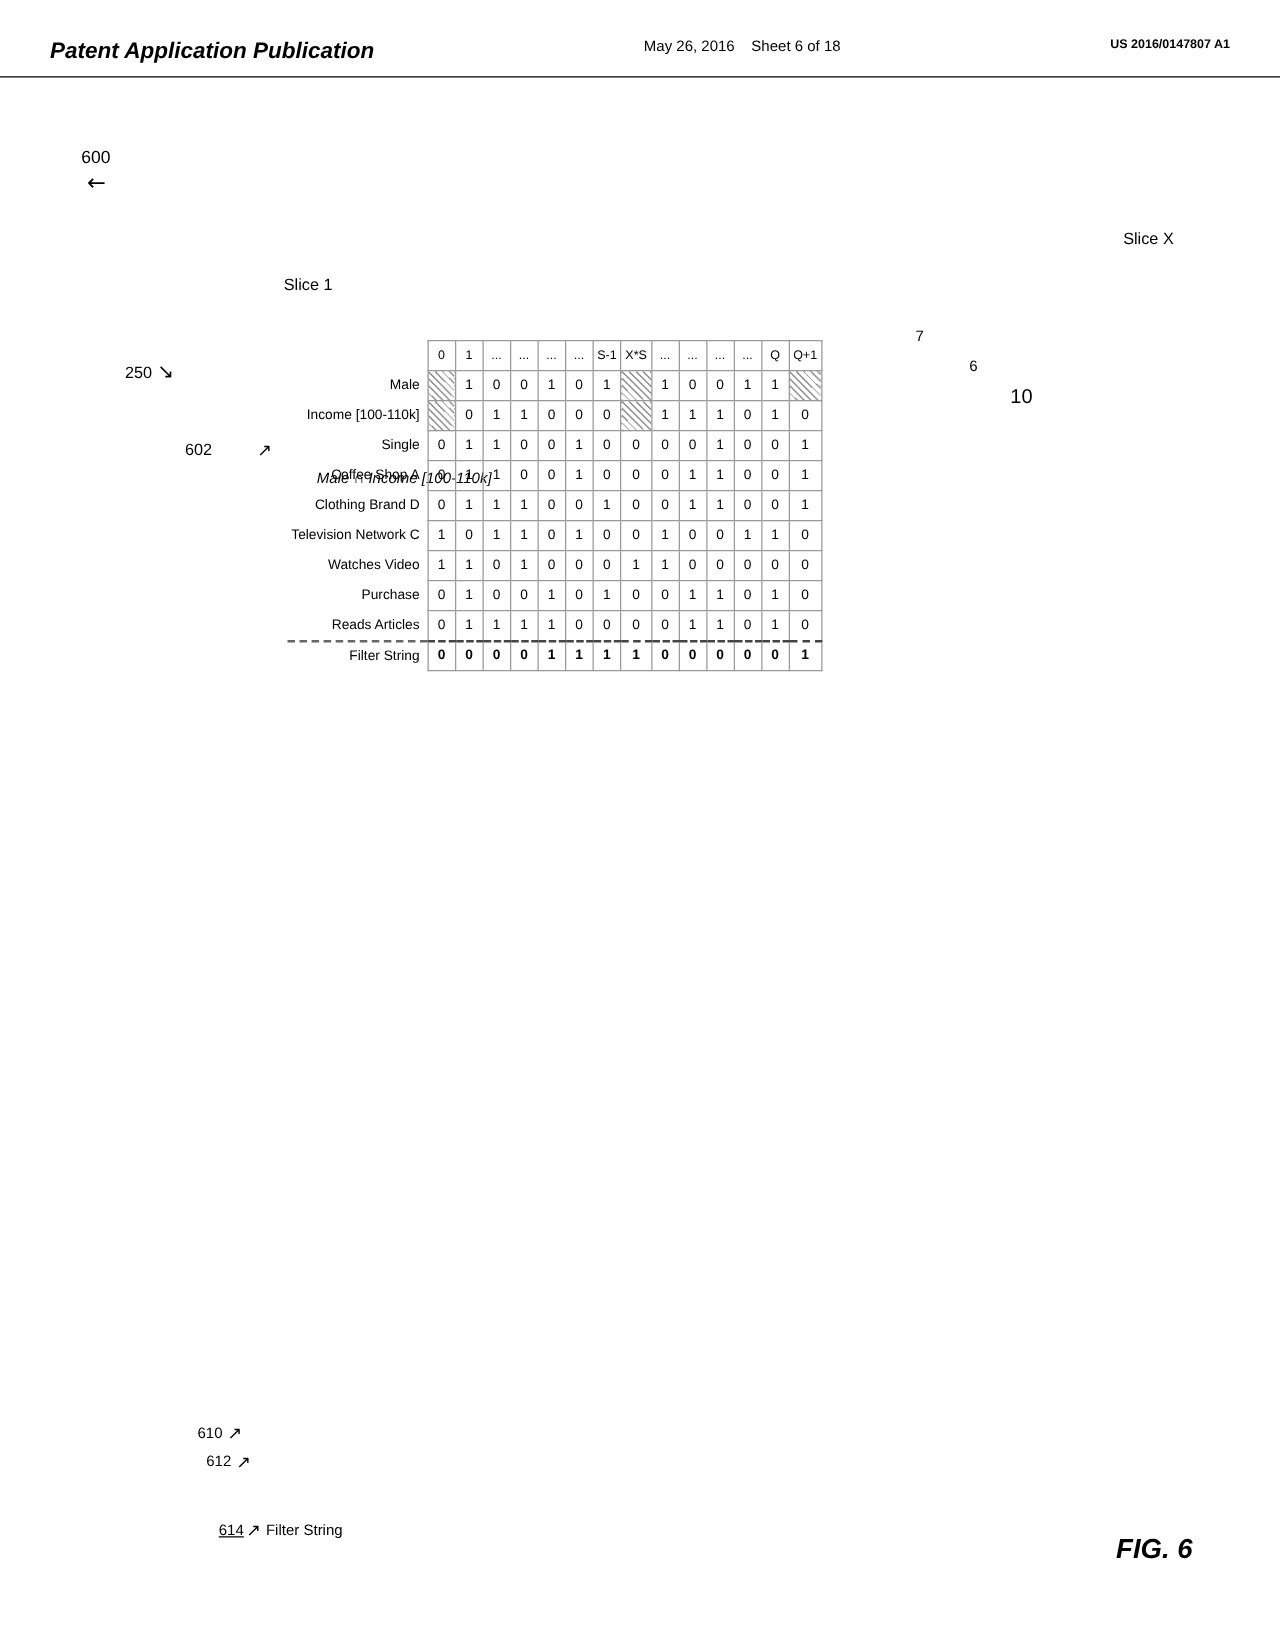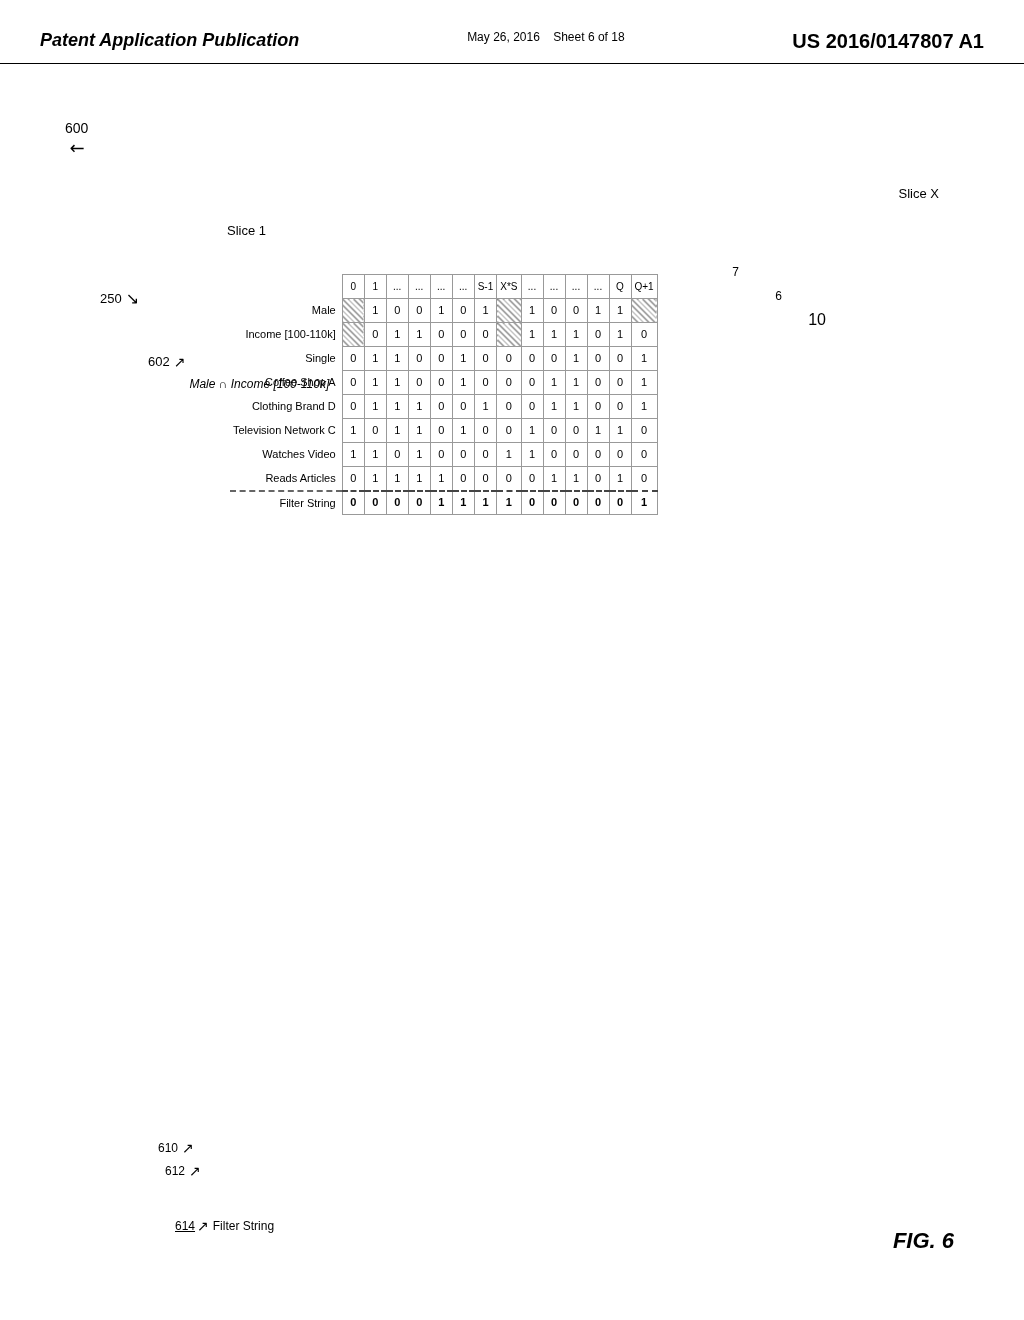--- a/index.html
+++ b/index.html
@@ -23,21 +23,21 @@
     .header-left {
       font-size: 18px;
       font-weight: bold;
       font-style: italic;
     }
     .header-center {
       font-size: 12px;
       text-align: center;
     }
     .header-right {
-      font-size: 20px;
+      font-size: 10px;
       font-weight: bold;
     }
 
     
     .main {
       position: relative;
       padding: 20px;
       width: 100%;
       height: calc(1320px - 80px);
     }
@@ -122,21 +122,21 @@
 
   <div style="position:absolute; top:120px; right:85px;">
     <span style="font-size:13px;">Slice X</span>
   </div>
 
   <div style="position:absolute; top:225px; left:100px; display:flex; align-items:center;">
     <span style="font-size:13px; margin-right:4px;">250</span>
     <span style="font-size:16px;">↘</span>
   </div>
 
-  <div style="position:absolute; top:268px; left:148px; display:flex; align-items:center;">
+  <div style="position:absolute; top:268px; left:148px; display:flex; align-items:center;gap:32px;">
     <span style="font-size:13px; margin-right:4px;">602</span>
     <span style="font-size:14px; margin-right:4px;">↗</span>
     <span style="font-size:12px; font-style:italic;margin-top:45px;">Male ∩ Income [100-110k]</span>
   </div>
 
   <div style="position:absolute; top:198px; right:285px;">
     <span style="font-size:12px;">7</span>
   </div>
   <div style="position:absolute; top:222px; right:242px;">
     <span style="font-size:12px;">6</span>
@@ -280,20 +280,37 @@
             <td>0</td>
             <td>1</td>
             <td>1</td>
             <td>0</td>
             <td>0</td>
             <td>0</td>
             <td>0</td>
             <td>0</td>
           </tr>
           <tr>
+            <td class="row-label">Purchase</td>
+            <td>0</td>
+            <td>1</td>
+            <td>0</td>
+            <td>0</td>
+            <td>1</td>
+            <td>0</td>
+            <td>1</td>
+            <td>0</td>
+            <td>0</td>
+            <td>1</td>
+            <td>1</td>
+            <td>0</td>
+            <td>1</td>
+            <td>0</td>
+          </tr>
+          <tr>
             <td class="row-label">Reads Articles</td>
             <td>0</td>
             <td>1</td>
             <td>1</td>
             <td>1</td>
             <td>1</td>
             <td>0</td>
             <td>0</td>
             <td>0</td>
             <td>0</td>

